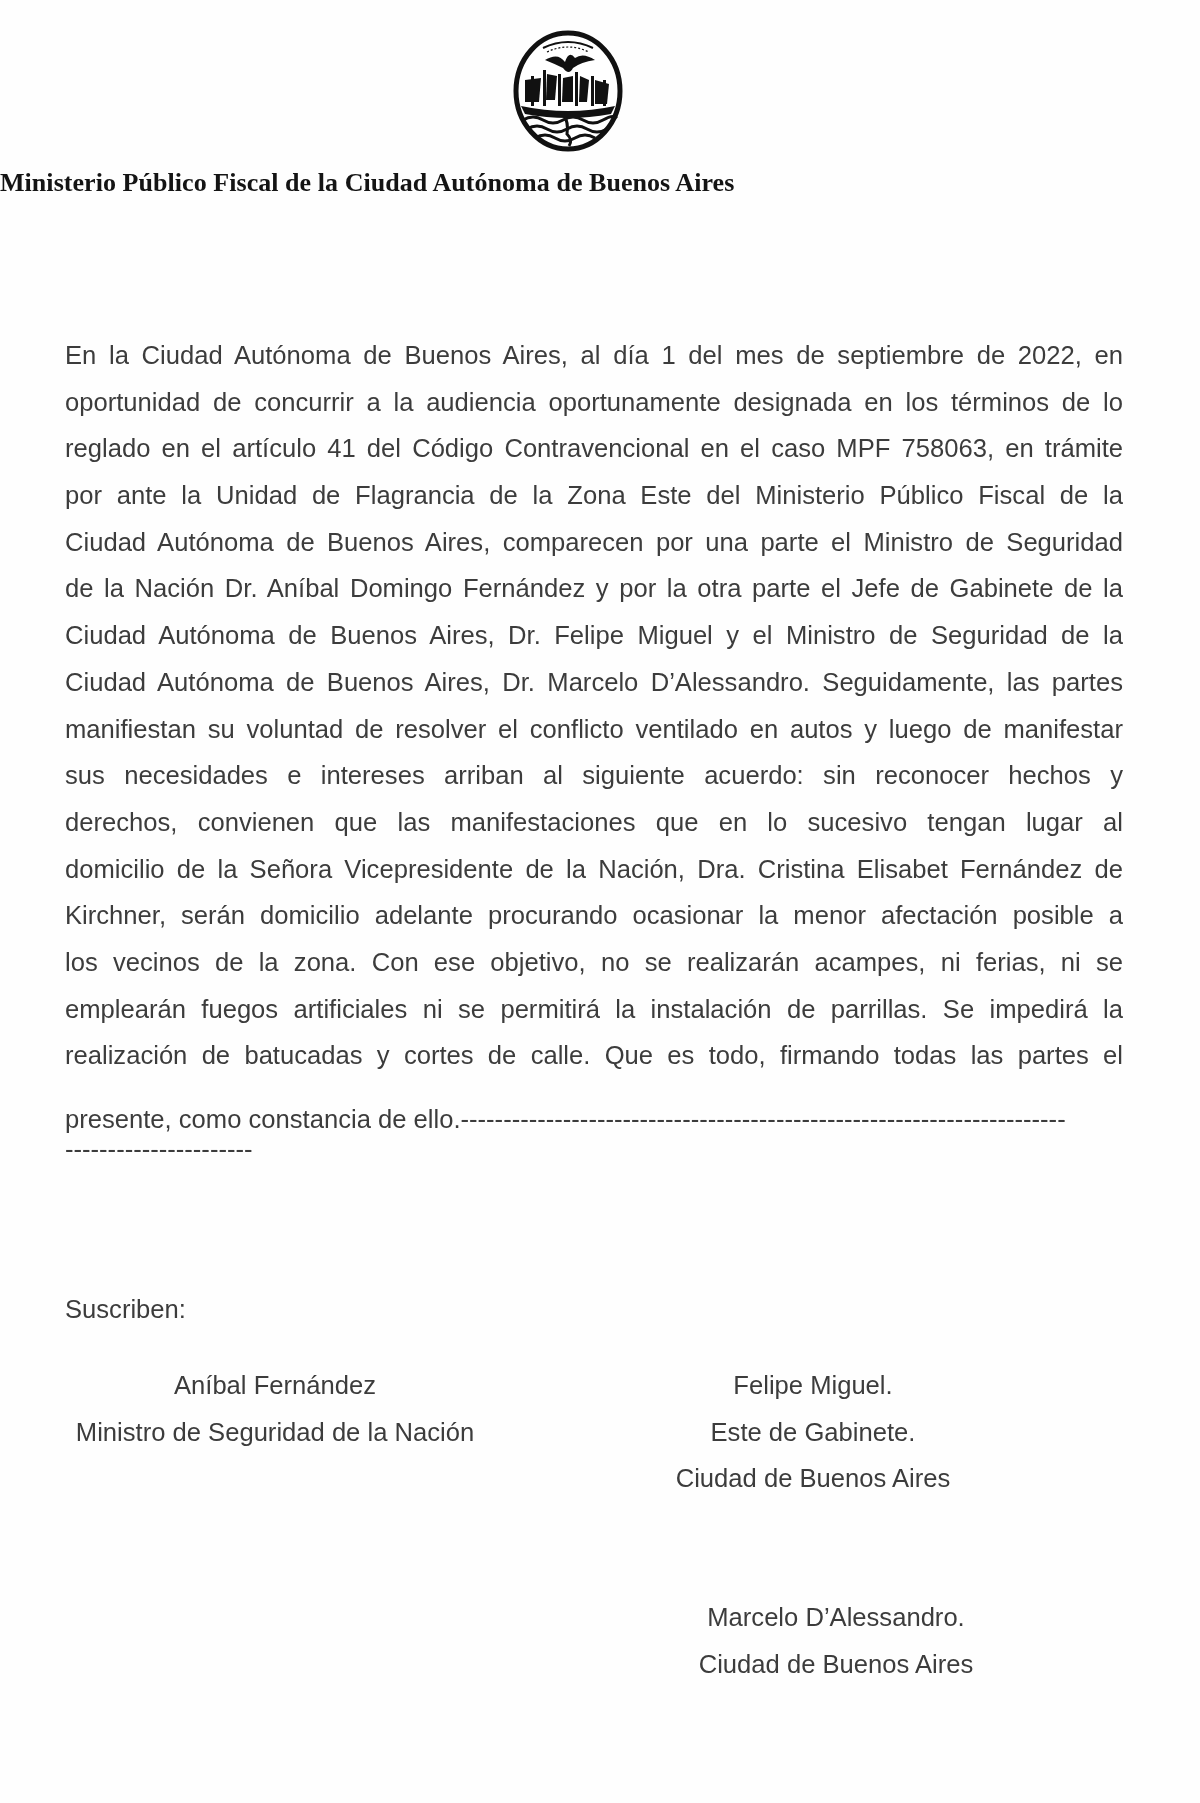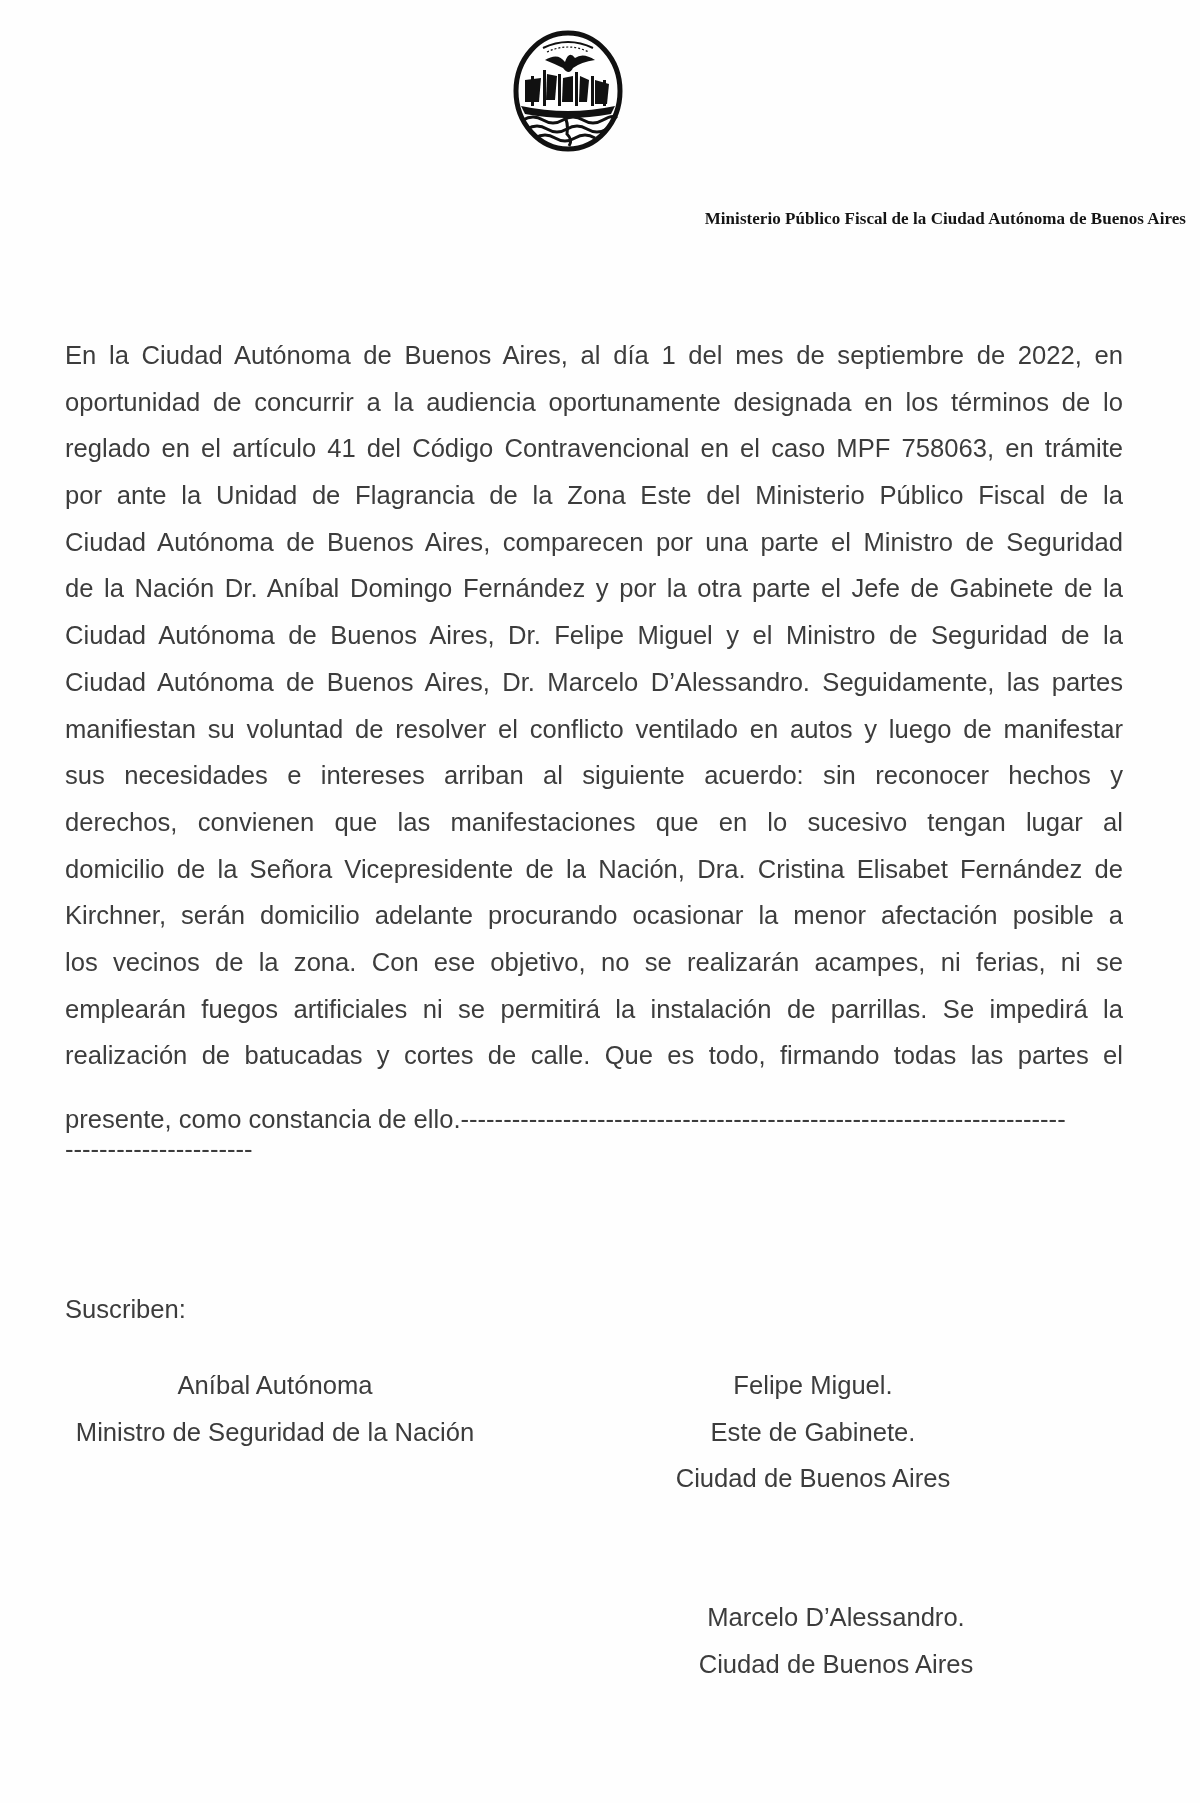--- a/index.html
+++ b/index.html
@@ -2,23 +2,23 @@
 <html><head>
   <meta charset="utf-8">
   <style>
     html, body { margin: 0; padding: 0; background: #ffffff; }
     body { width: 1200px; height: 1803px; position: relative; overflow: hidden; }
     .page { position: absolute; left: 0; top: 0; width: 1200px; height: 1803px; background: #fefefe; }
 
     .seal { position: absolute; left: 513px; top: 30px; width: 110px; height: 122px; }
 
     .org-header {
-      position: absolute; left: 0; top: 168px; width: 1186px; text-align: right;
-      font-family: "Liberation Serif", serif; font-weight: bold; font-size: 17px;
-      color: #141414; letter-spacing: 0.05px; white-space: nowrap; margin-top: 41px;
+      position: absolute; left: 0; top: 168px; width: 1186px; text-align: left;
+      font-family: "Liberation Serif", serif; font-weight: bold; font-size: 26px;
+      color: #141414; letter-spacing: 0.05px; white-space: nowrap;
     }
 
     .body-text {
       font-family: "Liberation Sans", sans-serif; font-size: 25.6px; color: #3c3c3c;
     }
 
     .paragraph { position: absolute; left: 65px; top: 337px; width: 1058px; }
     .line {
       display: block; height: 46.7px; line-height: 36px; white-space: nowrap;
       text-align: justify; text-align-last: justify;
@@ -94,21 +94,21 @@
     <span class="line">emplearán fuegos artificiales ni se permitirá la instalación de parrillas. Se impedirá la</span>
     <span class="line">realización de batucadas y cortes de calle. Que es todo, firmando todas las partes el</span>
     <span class="line last" style="overflow:hidden; width:1058px;margin-top:17px;"><span>presente, como constancia de ello.</span><span class="dashes">-----------------------------------------------------------------------</span></span>
   </div>
 
   <div class="dash-line2 body-text">----------------------</div>
 
   <div class="suscriben body-text">Suscriben:</div>
 
   <div class="sig sig-left body-text">
-    <span class="sig-line">Aníbal Autónoma</span>
+    <span class="sig-line">Aníbal Fernández</span>
     <span class="sig-line">Ministro de Seguridad de la Nación</span>
   </div>
 
   <div class="sig sig-right1 body-text">
     <span class="sig-line">Felipe Miguel.</span>
     <span class="sig-line">Este de Gabinete.</span>
     <span class="sig-line">Ciudad de Buenos Aires</span>
   </div>
 
   <div class="sig sig-right2 body-text">

